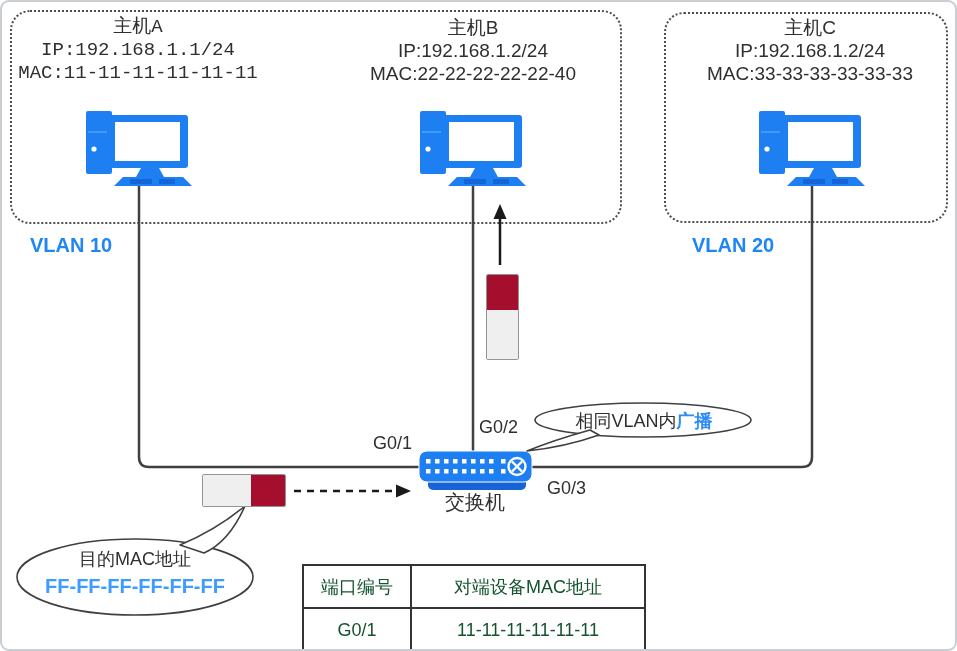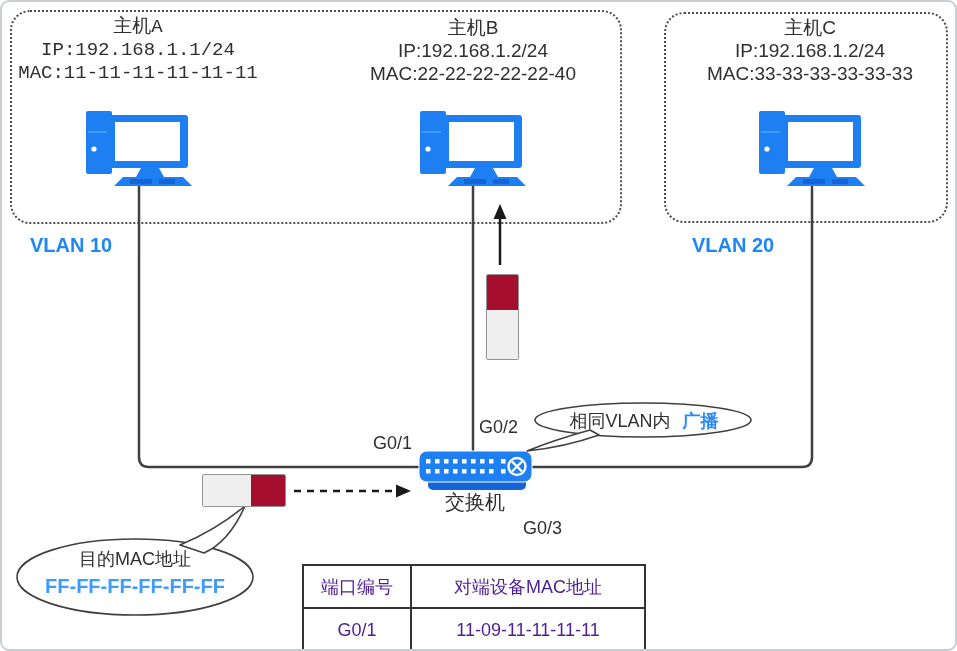--- a/index.html
+++ b/index.html
@@ -21,29 +21,29 @@
   .packet-h { left:200px; top:472px; width:84px; height:33px; flex-direction:row; }
   .packet-v { left:484px; top:272px; width:33px; height:86px; flex-direction:column; }
   .packet .gray { background:#efefef; flex:1; }
   .packet .red  { background:#a50e2d; }
   .packet-h .red { width:34px; }
   .packet-v .red { height:35px; }
   .bubble-text { position:absolute; text-align:center; color:#2f2f2f; }
   .bubble-left-l1 { left:14px; top:545px; width:238px; font-size:18px; }
   .bubble-left-l2 { left:14px; top:573px; width:238px; font-size:20px; font-weight:bold; color:#3e9bff; }
   .bubble-right  { left:532px; top:407px; width:220px; font-size:18px; white-space:nowrap; }
-  .bubble-right .blue { color:#2e8bf5; font-weight:bold;padding-left:12px; }
+  .bubble-right .blue { color:#2e8bf5; font-weight:bold; }
   .mac-table {
     position:absolute; left:300px; top:562px; width:344px; height:89px;
     display:grid; grid-template-columns:108px 1fr; grid-template-rows:43px 1fr;
     border:1.5px solid #333333; background:#ffffff;
   }
   .mac-table .cell {
     display:flex; align-items:center; justify-content:center;
-    font-size:18px; color:#4c1d95; border:0.75px solid #333333;
+    font-size:18px; color:#14532d; border:0.75px solid #333333;
   }
 </style>
 </head>
 <body>
 
 <div class="stage">
 
   <div class="dashed-box" style="left:8px; top:8px; width:612px; height:214px;"></div>
   <div class="dashed-box" style="left:662px; top:10px; width:284px; height:211px;"></div>
 
@@ -137,21 +137,21 @@
     <div class="host-title">主机C</div>
     <div>IP:192.168.1.2/24</div>
     <div>MAC:33-33-33-33-33-33</div>
   </div>
 
   <div class="vlan-label" style="left:28px; top:188px;">VLAN 10</div>
   <div class="vlan-label" style="left:690px; top:188px;">VLAN 20</div>
 
   <div class="port-label" style="left:330px; top:431px; width:80px; text-align:right;">G0/1</div>
   <div class="port-label" style="left:477px; top:415px;">G0/2</div>
-  <div class="port-label" style="left:521px; top:476px;margin-top:40px;">G0/3</div>
+  <div class="port-label" style="left:545px; top:476px;">G0/3</div>
   <div class="switch-label" style="left:413px; top:487px; width:120px;">交换机</div>
 
   <div class="packet packet-h">
     <div class="gray"></div>
     <div class="red"></div>
   </div>
   <div class="packet packet-v">
     <div class="red"></div>
     <div class="gray"></div>
   </div>
@@ -159,16 +159,16 @@
   <div class="bubble-text bubble-left-l1">目的MAC地址</div>
   <div class="bubble-text bubble-left-l2">FF-FF-FF-FF-FF-FF</div>
   <div class="bubble-text bubble-right">
     <span>相同VLAN内</span><span class="blue">广播</span>
   </div>
 
   <div class="mac-table">
     <div class="cell">端口编号</div>
     <div class="cell">对端设备MAC地址</div>
     <div class="cell">G0/1</div>
-    <div class="cell">11-09-11-11-11-11</div>
+    <div class="cell">11-11-11-11-11-11</div>
   </div>
 
 </div>
 
 </body></html>

